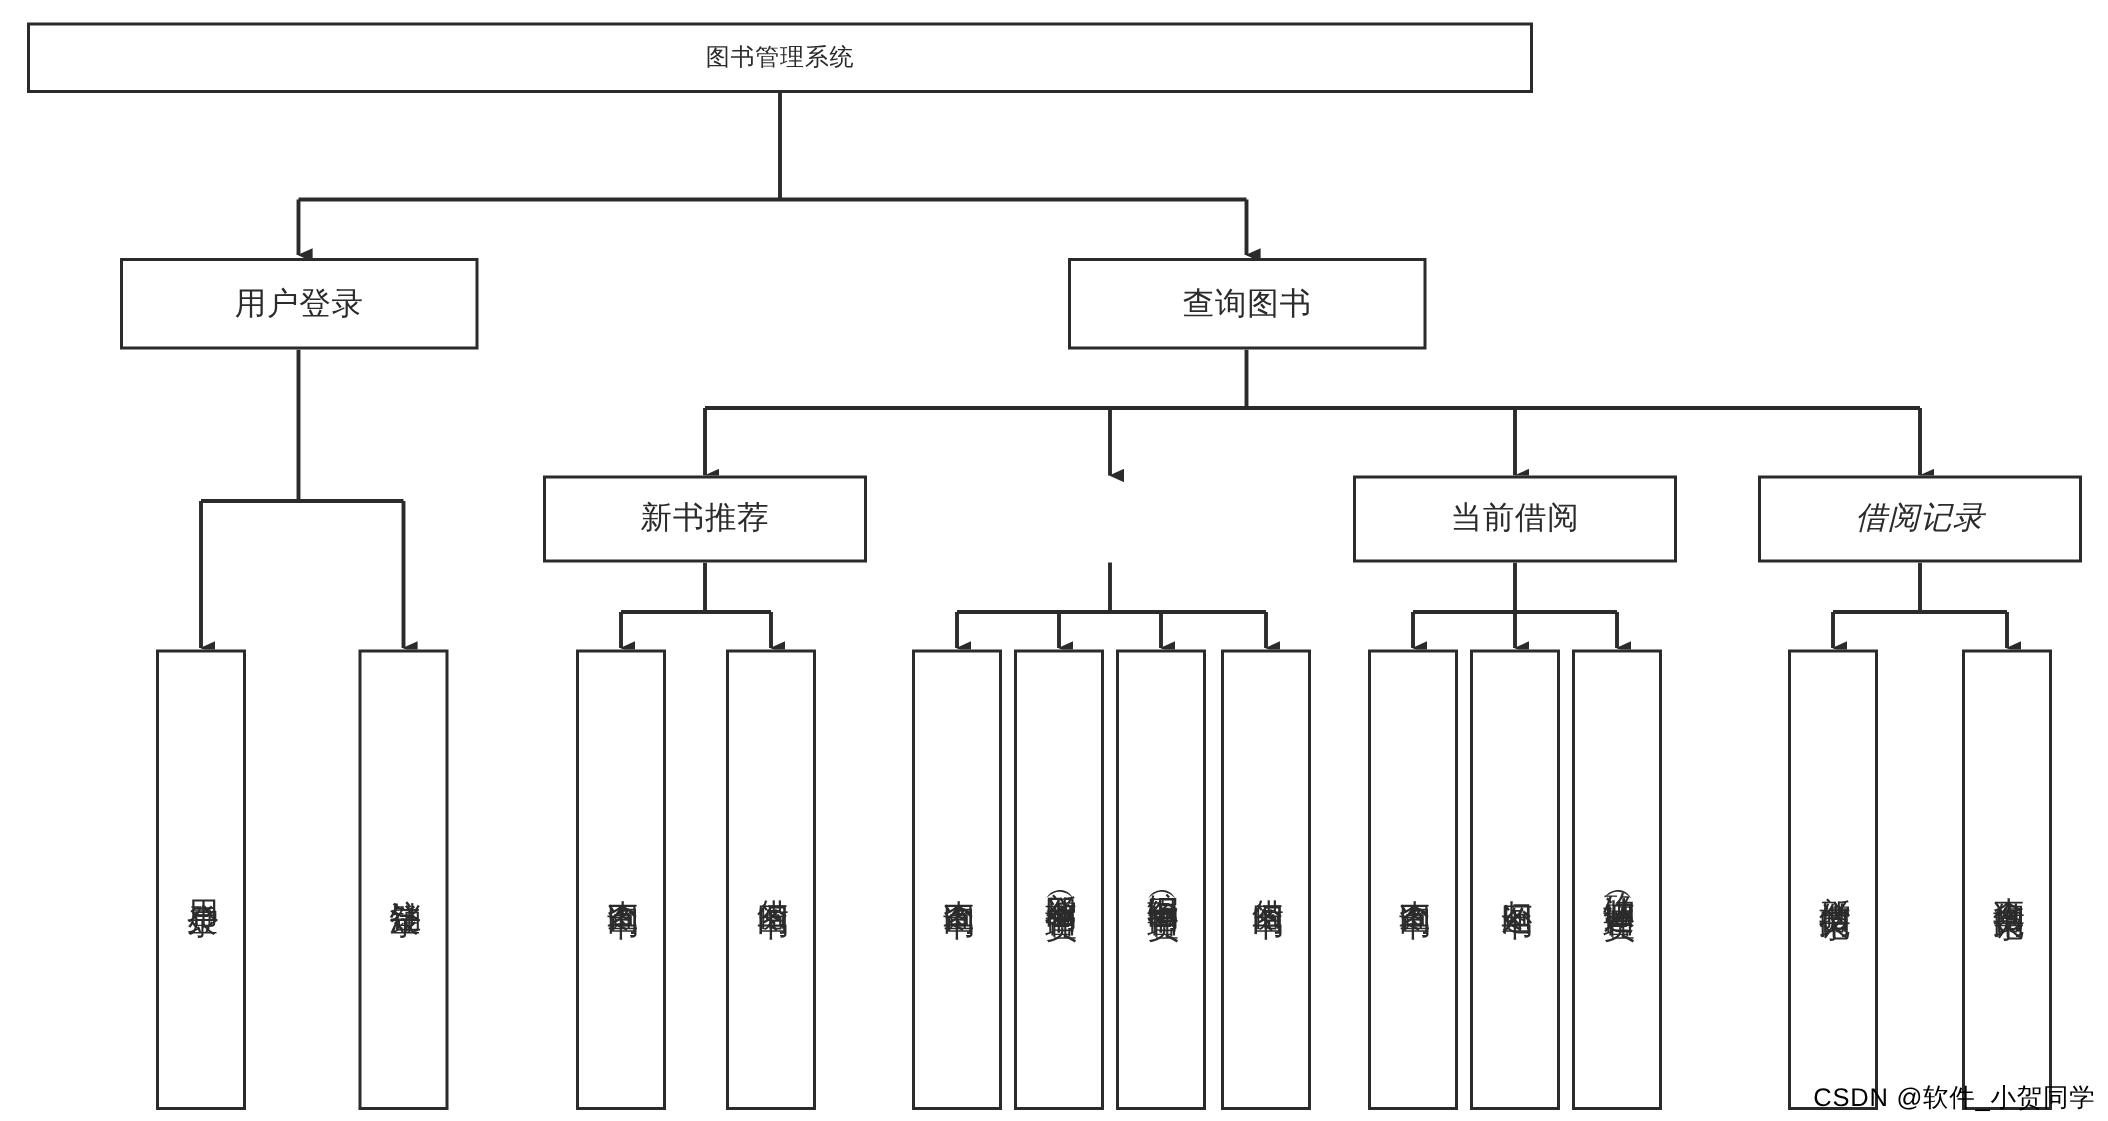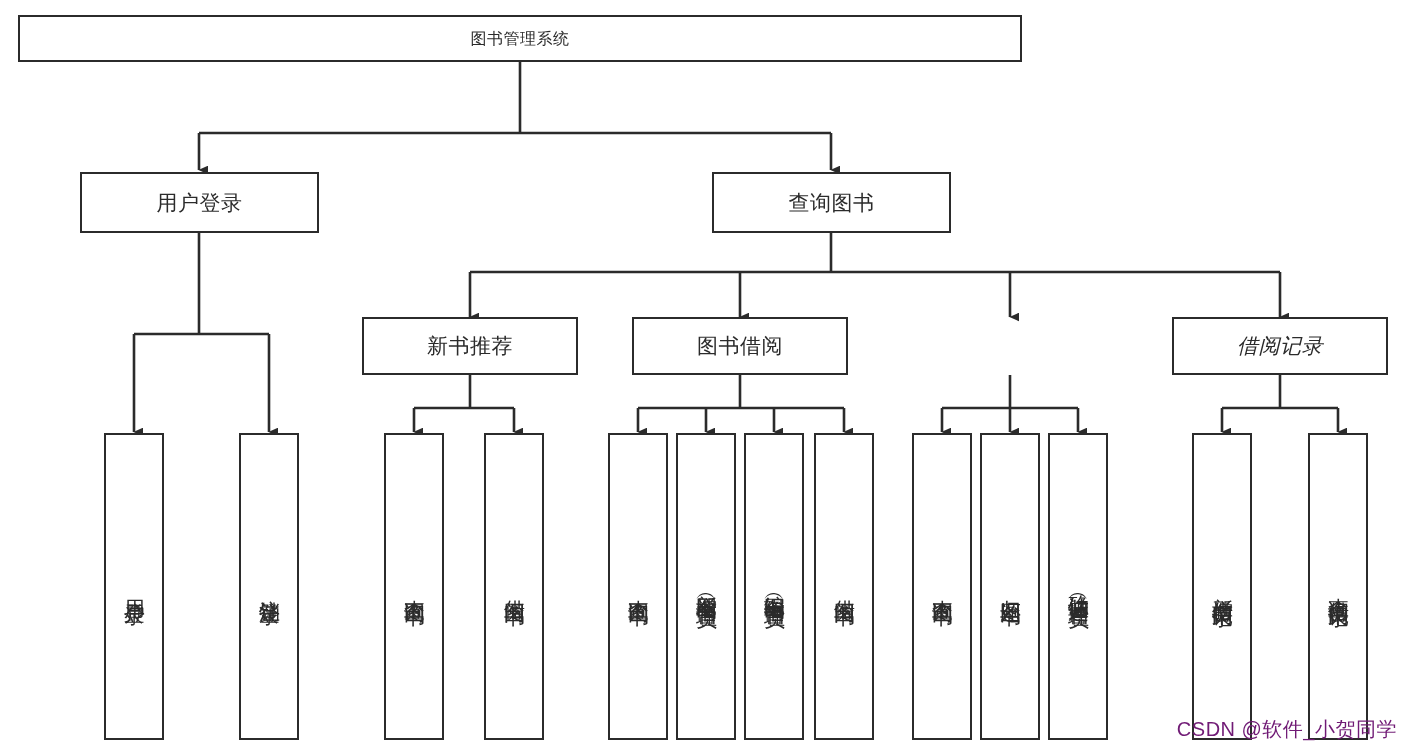--- a/index.html
+++ b/index.html
@@ -62,22 +62,22 @@
     font-size: 21px;
     line-height: 1.18;
     letter-spacing: 2px;
     max-height: 290px;
     white-space: normal;
   }
   #watermark {
     position: absolute;
     right: 8px;
     bottom: 4px;
-    font-size: 20px;
-    color: #701a75;
+    font-size: 17px;
+    color: #000000;
     letter-spacing: 0.5px;
     white-space: nowrap;
     user-select: none;
   }
 </style>
 </head>
 <body>
 
 <div id="diagram-root">
 
@@ -140,22 +140,22 @@
   <div class="node horiz" style="left:80px; top:172px; width:239px; height:61px;">
     <span class="node-label">用户登录</span>
   </div>
   <div class="node horiz" style="left:712px; top:172px; width:239px; height:61px;">
     <span class="node-label">查询图书</span>
   </div>
 
   <div class="node horiz" style="left:362px; top:317px; width:216px; height:58px;align-items:center;">
     <span class="node-label">新书推荐</span>
   </div>
-  <div class="node horiz" style="left:632px; top:317px; width:216px; height:58px;">
-    <span class="node-label">图书借阅</span>
+  <div class="node horiz" style="left:902px; top:317px; width:216px; height:58px;">
+    <span class="node-label">当前借阅</span>
   </div>
   <div class="node horiz" style="left:1172px; top:317px; width:216px; height:58px;font-style:italic;">
     <span class="node-label">借阅记录</span>
   </div>
 
   <div class="node vert" style="left:104px; top:433px; width:60px; height:307px;">
     <span class="node-label">用户登录</span>
   </div>
   <div class="node vert" style="left:239px; top:433px; width:60px; height:307px;">
     <span class="node-label">注销登录</span>

